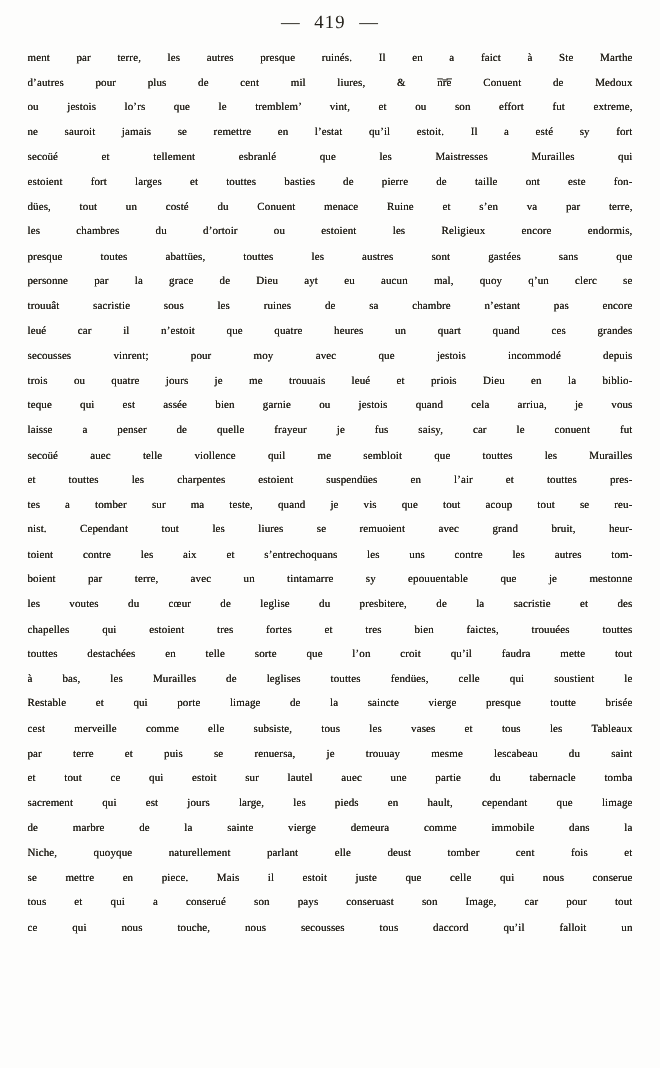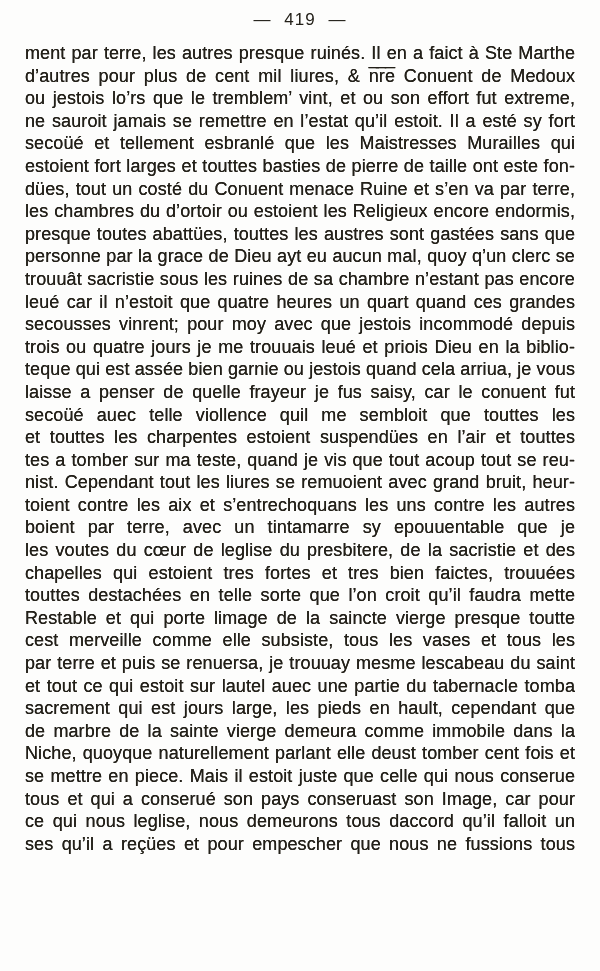--- a/index.html
+++ b/index.html
@@ -11,38 +11,38 @@
     padding: 0;
     background: var(--paper);
   }
   .page {
     position: relative;
     width: 600px;
     height: 971px;
     box-sizing: border-box;
     background: var(--paper);
     color: var(--ink);
-    font-family: Liberation Sans, sans-serif;
+    font-family: Liberation Serif, serif;
     padding: 8px 25px 0 25px;
     overflow: hidden;
   }
   .page-header {
     text-align: center;
     font-size: 17px;
     line-height: 24px;
     height: 24px;
     word-spacing: 7px;
     letter-spacing: 1px;
     color: var(--ink);
   }
   .page-text {
     margin-top: 10px;
   }
   .line {
-    font-size: 18px;
+    font-size: 10px;
     line-height: 22.6px;
     height: 22.6px;
     text-align: justify;
     text-align-last: justify;
     white-space: normal;
     overflow: hidden;
     letter-spacing: 0.1px;
     text-shadow: 0 0 0.4px currentColor; 
   }
 </style>
@@ -70,25 +70,25 @@
       <div class="line">laisse a penser de quelle frayeur je fus saisy, car le conuent fut</div>
       <div class="line">secoüé auec telle viollence quil me sembloit que touttes les Murailles</div>
       <div class="line">et touttes les charpentes estoient suspendües en l’air et touttes pres-</div>
       <div class="line">tes a tomber sur ma teste, quand je vis que tout acoup tout se reu-</div>
       <div class="line">nist. Cependant tout les liures se remuoient avec grand bruit, heur-</div>
       <div class="line">toient contre les aix et s’entrechoquans les uns contre les autres tom-</div>
       <div class="line">boient par terre, avec un tintamarre sy epouuentable que je mestonne</div>
       <div class="line">les voutes du cœur de leglise du presbitere, de la sacristie et des</div>
       <div class="line">chapelles qui estoient tres fortes et tres bien faictes, trouuées touttes</div>
       <div class="line">touttes destachées en telle sorte que l’on croit qu’il faudra mette tout</div>
+      <div class="line">à bas, les Murailles de leglises touttes fendües, celle qui soustient le</div>
       <div class="line">Restable et qui porte limage de la saincte vierge presque toutte brisée</div>
       <div class="line">cest merveille comme elle subsiste, tous les vases et tous les Tableaux</div>
       <div class="line">par terre et puis se renuersa, je trouuay mesme lescabeau du saint</div>
       <div class="line">et tout ce qui estoit sur lautel auec une partie du tabernacle tomba</div>
       <div class="line">sacrement qui est jours large, les pieds en hault, cependant que limage</div>
       <div class="line">de marbre de la sainte vierge demeura comme immobile dans la</div>
       <div class="line">Niche, quoyque naturellement parlant elle deust tomber cent fois et</div>
       <div class="line">se mettre en piece. Mais il estoit juste que celle qui nous conserue</div>
       <div class="line">tous et qui a conserué son pays conseruast son Image, car pour tout</div>
-      <div class="line">ce qui nous leglise, nous demeurons tous daccord qu’il falloit un</div>
-      <div class="line">ses qu’il a reçües et pour empescher que nous ne fussions tous ecra-</div>
+      <div class="line">ce qui nous touche, nous secousses tous daccord qu’il falloit un</div>
     </div>
 </div>
 
 </body></html>

